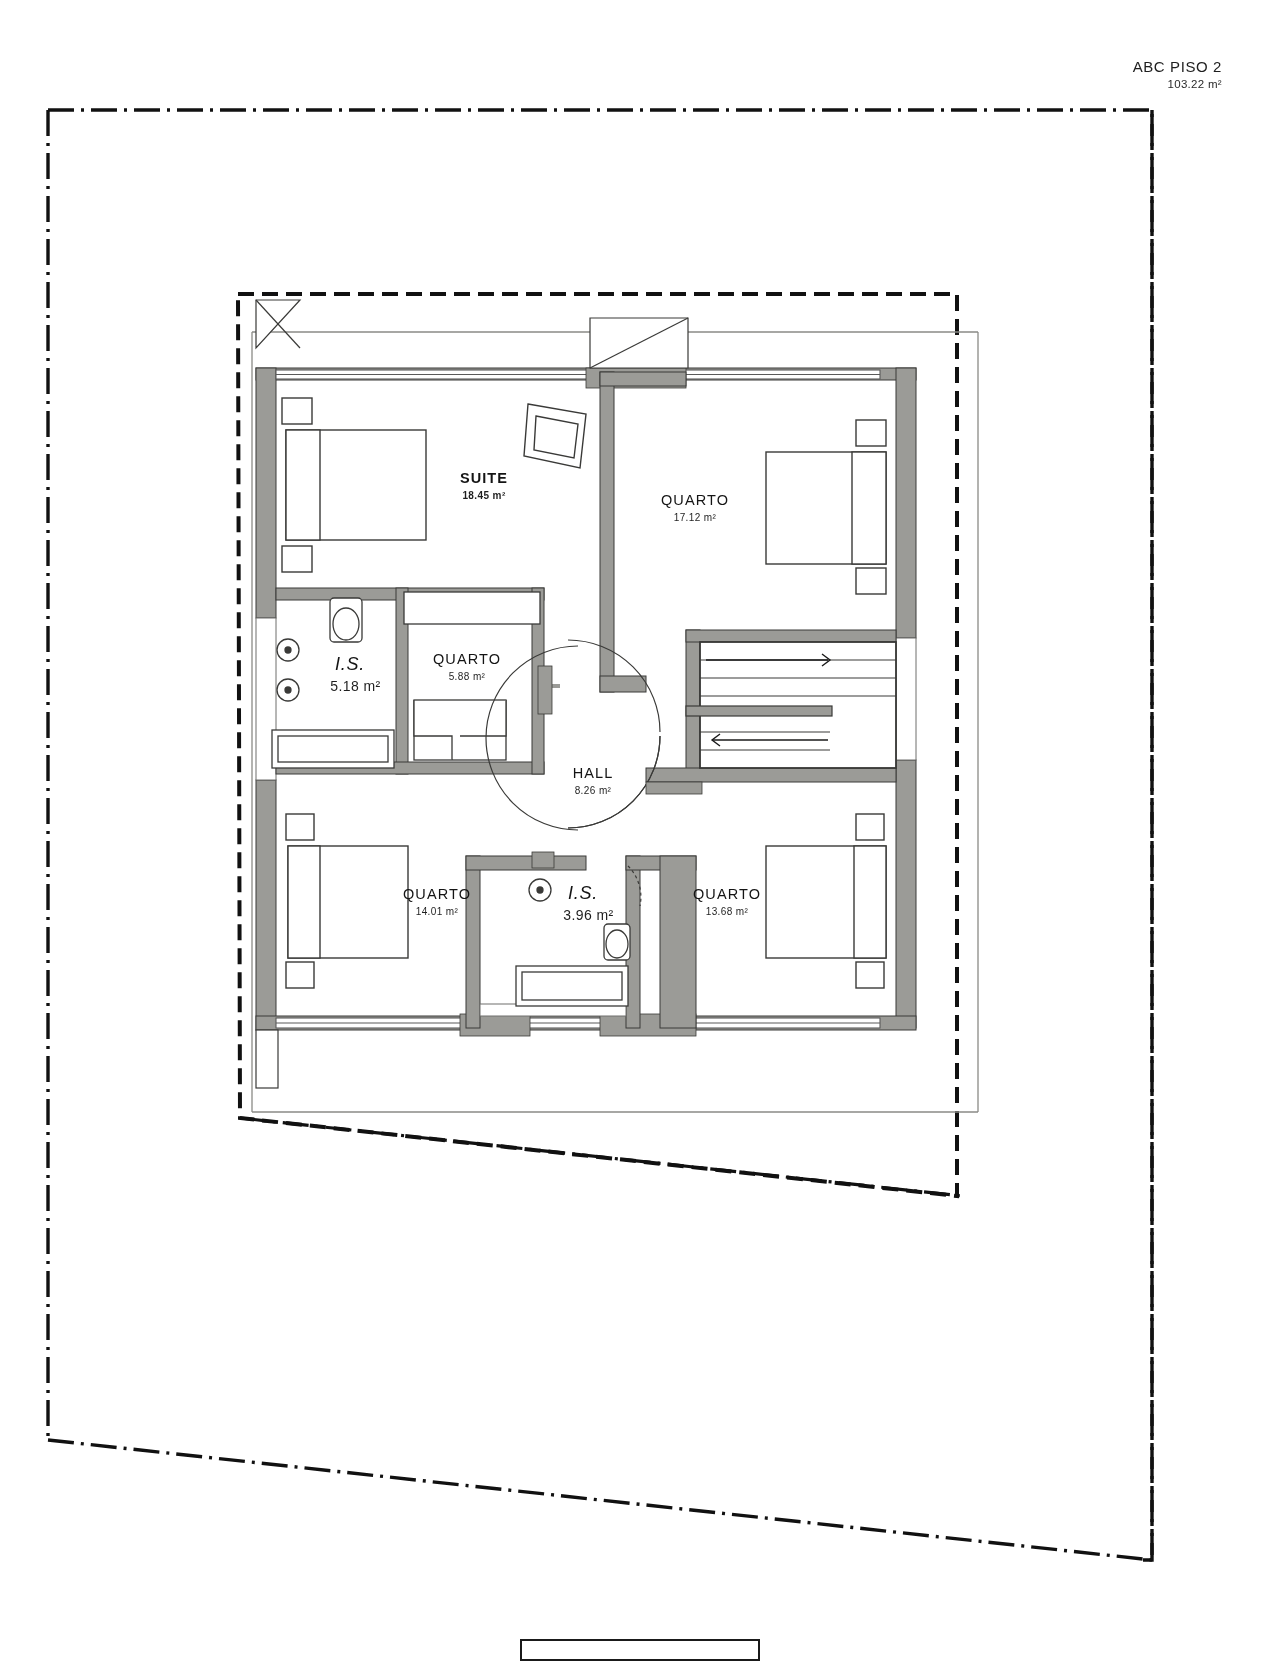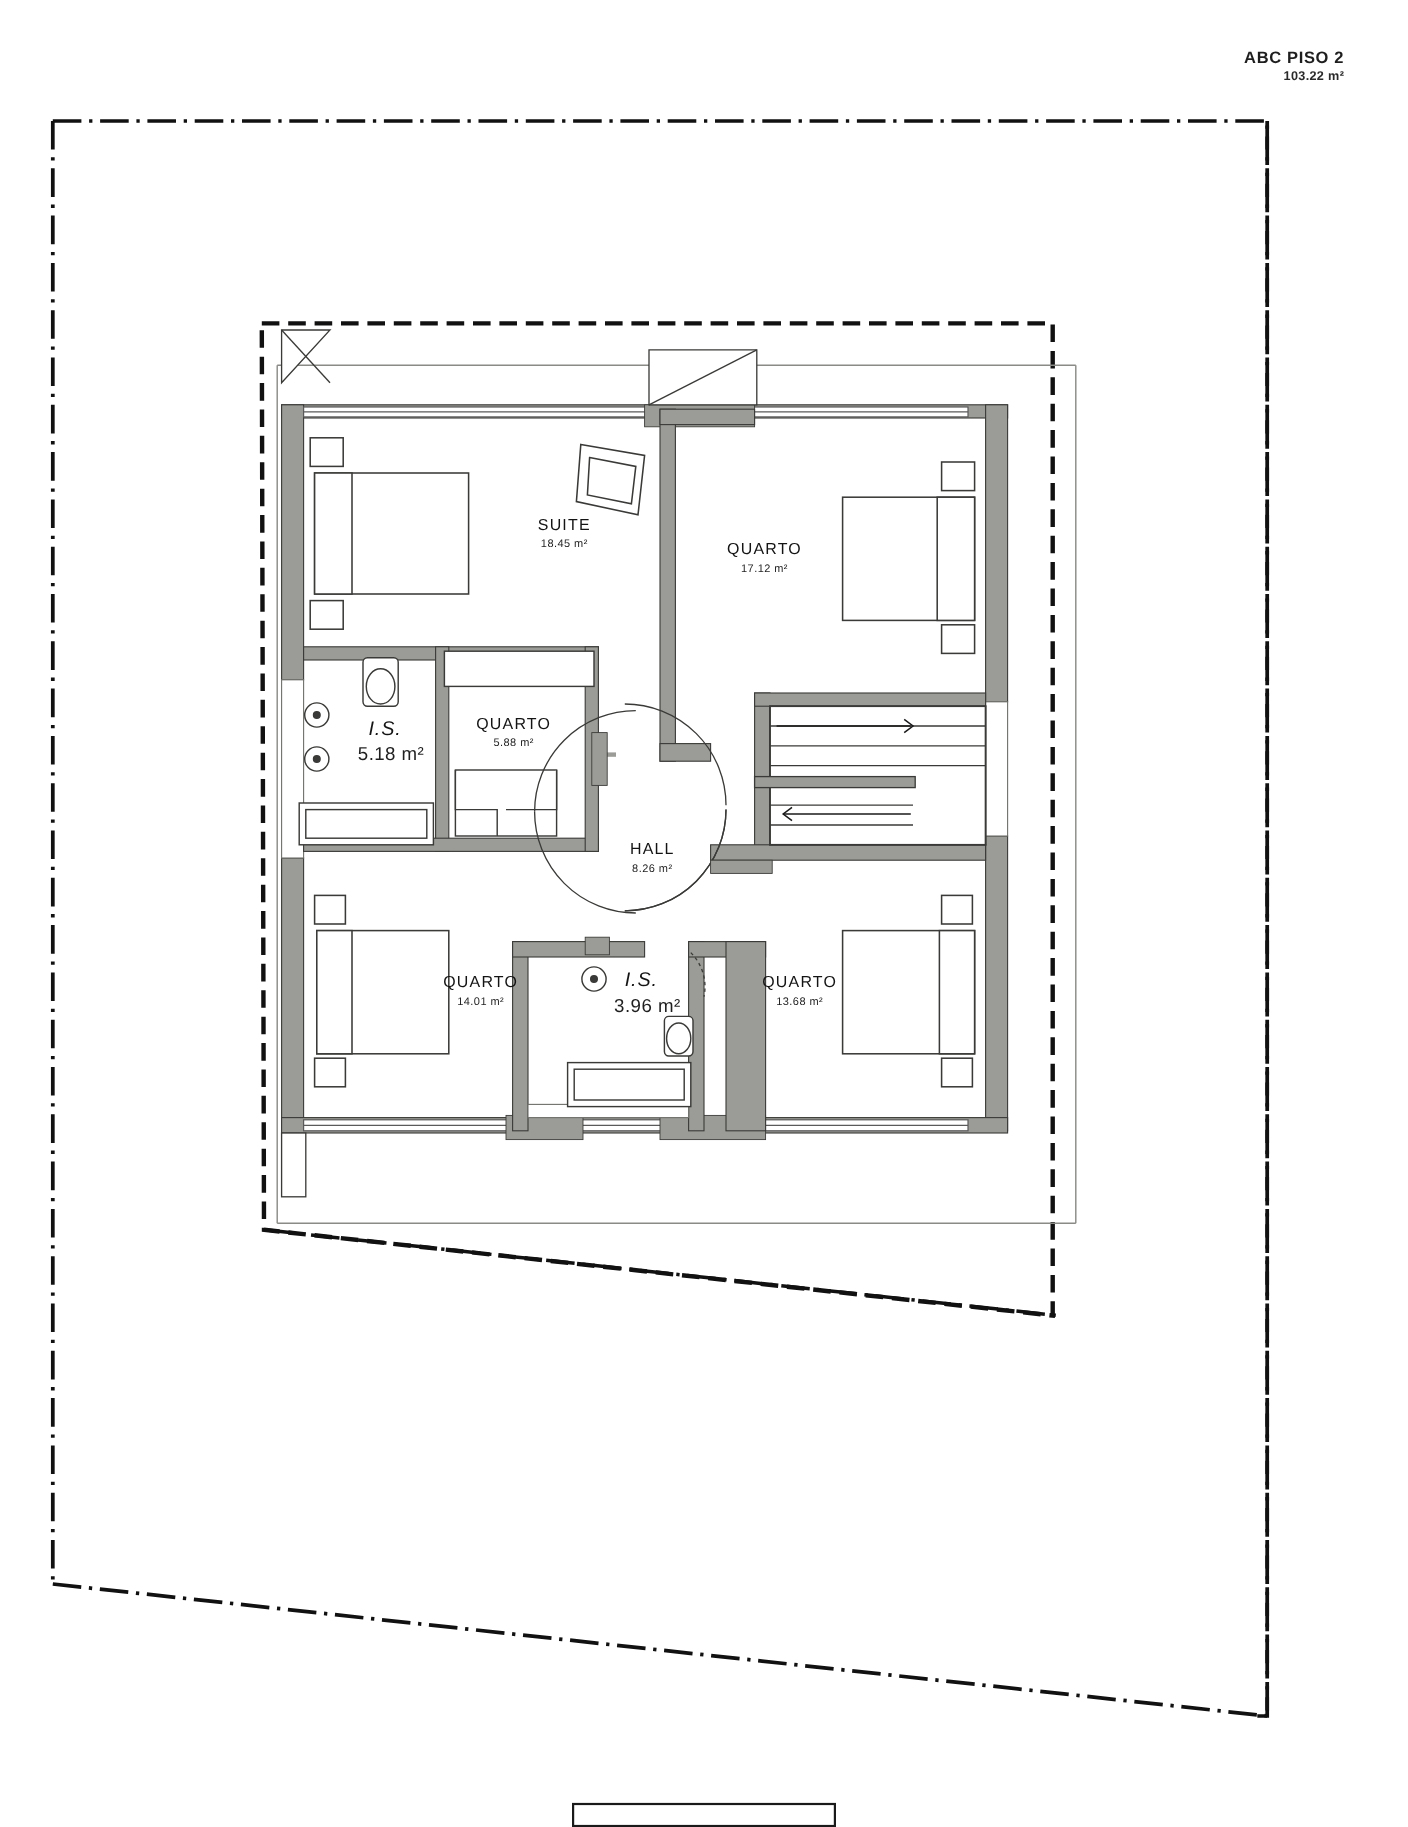--- a/index.html
+++ b/index.html
@@ -22,24 +22,23 @@
   svg.plan-svg {
     position: absolute;
     left: 0;
     top: 0;
     width: 1280px;
     height: 1661px;
   }
   .title-block {
     position: absolute;
     right: 58px;
-    top: 44px;
+    top: 58px;
     text-align: right;
     line-height: 1.25;
-    font-weight: bold;
   }
   .title-block .t-main {
     font-size: 15px;
     letter-spacing: 0.6px;
     color: #1e1e1e;
     display: block;
   }
   .title-block .t-sub {
     font-size: 11.5px;
     letter-spacing: 0.3px;
@@ -61,21 +60,21 @@
     color: #141414;
   }
   .room-label .r-area {
     display: block;
     font-size: 10px;
     letter-spacing: 0.4px;
     color: #1f1f1f;
     margin-top: 1px;
   }
   .room-label.small .r-name { font-size: 18px; letter-spacing: 0.8px; font-style: italic; }
-  .room-label.small .r-area { font-size: 17px; margin-left: 11px; }
+  .room-label.small .r-area { font-size: 14px; margin-left: 11px; }
   .footer-strip {
     position: absolute;
     left: 50%;
     transform: translateX(-50%);
     bottom: 0px;
     width: 236px;
     height: 18px;
     border: 2px solid #1a1a1a;
     background: #ffffff;
   }
@@ -267,21 +266,21 @@
       <rect x="256" y="1030" width="22" height="58"></rect>
     </g>
 
   </svg>
 
   <div class="title-block">
     <span class="t-main">ABC PISO 2</span>
     <span class="t-sub">103.22 m²</span>
   </div>
 
-  <div class="room-label" style="left:513px; top:485px;">
+  <div class="room-label" style="left:484px; top:485px;font-weight:bold;">
     <span class="r-name">SUITE</span>
     <span class="r-area">18.45 m²</span>
   </div>
 
   <div class="room-label" style="left:695px; top:507px;">
     <span class="r-name">QUARTO</span>
     <span class="r-area">17.12 m²</span>
   </div>
 
   <div class="room-label small" style="left:350px; top:674px;">

